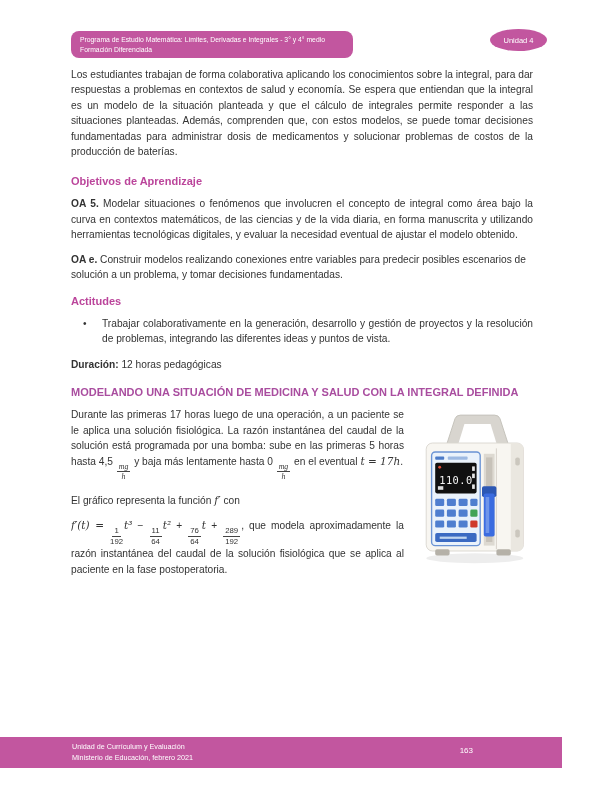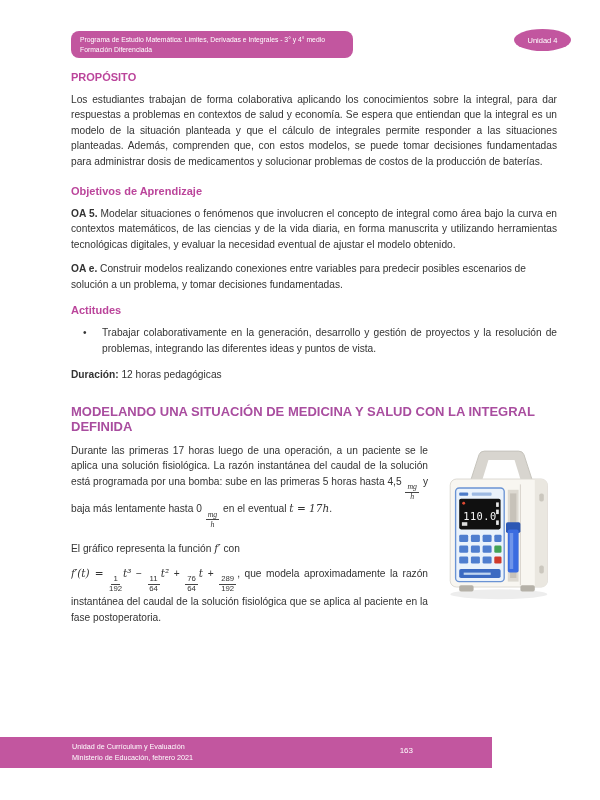--- a/index.html
+++ b/index.html
@@ -1,40 +1,40 @@
 <!DOCTYPE html>
 <html><head>
 <meta charset="utf-8">
 <style>
   html,body{margin:0;padding:0;background:#ffffff;}
   .page{
     width:600px;height:800px;position:relative;background:#fff;
     font-family:"Liberation Sans",sans-serif;color:#333;overflow:hidden;
   }
-  .content{padding:0 43px 0 71px;}
+  .content{padding:0 67px 0 71px;}
   
   .header-row{margin-top:31px;display:flex;justify-content:space-between;align-items:flex-start;}
   .program-chip{
     background:#c2569f;color:#fff;font-size:6.8px;line-height:1.4;
     padding:4px 9px;border-radius:8px;width:282px;box-sizing:border-box;
   }
   .chip-line{display:block;}
   .unit-badge{
     background:#c2569f;color:#fff;font-size:7.5px;width:57px;height:22px;
     border-radius:50%;display:flex;align-items:center;justify-content:center;
     margin-right:-14px;margin-top:-2px;
   }
   
   .doc-title{margin-top:18px;color:#bb459b;font-weight:bold;font-size:13.2px;}
   .h-section{color:#bb459b;font-weight:bold;font-size:11px;}
   .h-proposito{margin-top:13px;}
   .h-objetivos{margin-top:16px;}
   .h-actitudes{margin-top:12px;}
   .h-desarrollo{margin-top:42px;}
-  .h-modelando{margin-top:24px;color:#a94d9f;font-size:13px;}
+  .h-modelando{margin-top:16px;color:#a94d9f;font-size:11px;}
   
   .para{font-size:10.2px;line-height:15.4px;text-align:justify;margin:9px 0 0;}
   .para.no-justify{text-align:left;}
   .bullet-row{display:flex;margin-top:9px;padding-left:12px;}
   .bullet-marker{width:19px;flex:none;font-size:10.2px;line-height:15.4px;}
   .duracion{margin-top:13px;font-size:10.2px;}
   b{color:#333;}
   
   .med-block{margin-top:9px;overflow:hidden;margin-right:-12px;}
   .pump-fig{float:right;width:135px;margin-left:6px;text-decoration:underline;}
@@ -46,43 +46,42 @@
   .mvar{font-family:"DejaVu Serif",serif;font-style:italic;font-size:10.5px;}
   .frac{
     display:inline-flex;flex-direction:column;align-items:center;
     vertical-align:-0.55em;line-height:1.05;font-size:7.8px;margin:0 1px;
   }
   .frac .fnum{border-bottom:0.8px solid #444;padding:0 2px 0.5px;}
   .frac .fden{padding-top:0.5px;}
   .frac.serif{font-family:Liberation Serif, serif;font-style:italic;}
   
   .footer{
-    position:absolute;left:0;top:737px;width:492px;height:31px;background:#c2569f;
+    position:absolute;left:0;top:737px;width:562px;height:31px;background:#c2569f;
     color:#fff;display:flex;align-items:center;
   }
   .footer-text{margin-left:72px;font-size:7.2px;line-height:1.5;}
   .footer-line{display:block;}
-  .page-num{position:absolute;right:79px;top:9px;font-size:8px;color:#fff;}
+  .page-num{position:absolute;right:89px;top:9px;font-size:8px;color:#fff;}
 </style>
 </head>
 <body>
 
 <div class="page">
   <div class="content">
 
     <div class="header-row">
       <div class="program-chip">
         <span class="chip-line">Programa de Estudio Matemática: Límites, Derivadas e Integrales - 3° y 4° medio</span>
         <span class="chip-line">Formación Diferenciada</span>
       </div>
       <div class="unit-badge">Unidad 4</div>
     </div>
 
 
-    <div class="h-section h-proposito">PROPÓSITO</div>
     <p class="para">Los estudiantes trabajan de forma colaborativa aplicando los conocimientos sobre la integral, para dar respuestas a problemas en contextos de salud y economía. Se espera que entiendan que la integral es un modelo de la situación planteada y que el cálculo de integrales permite responder a las situaciones planteadas. Además, comprenden que, con estos modelos, se puede tomar decisiones fundamentadas para administrar dosis de medicamentos y solucionar problemas de costos de la producción de baterías.</p>
 
     <div class="h-section h-objetivos">Objetivos de Aprendizaje</div>
     <p class="para"><b>OA 5.</b>
       <span>Modelar situaciones o fenómenos que involucren el concepto de integral como área bajo la curva en contextos matemáticos, de las ciencias y de la vida diaria, en forma manuscrita y utilizando herramientas tecnológicas digitales, y evaluar la necesidad eventual de ajustar el modelo obtenido.</span></p>
     <p class="para no-justify"><b>OA e.</b>
       <span>Construir modelos realizando conexiones entre variables para predecir posibles escenarios de solución a un problema, y tomar decisiones fundamentadas.</span></p>
 
     <div class="h-section h-actitudes">Actitudes</div>
     <div class="bullet-row">

